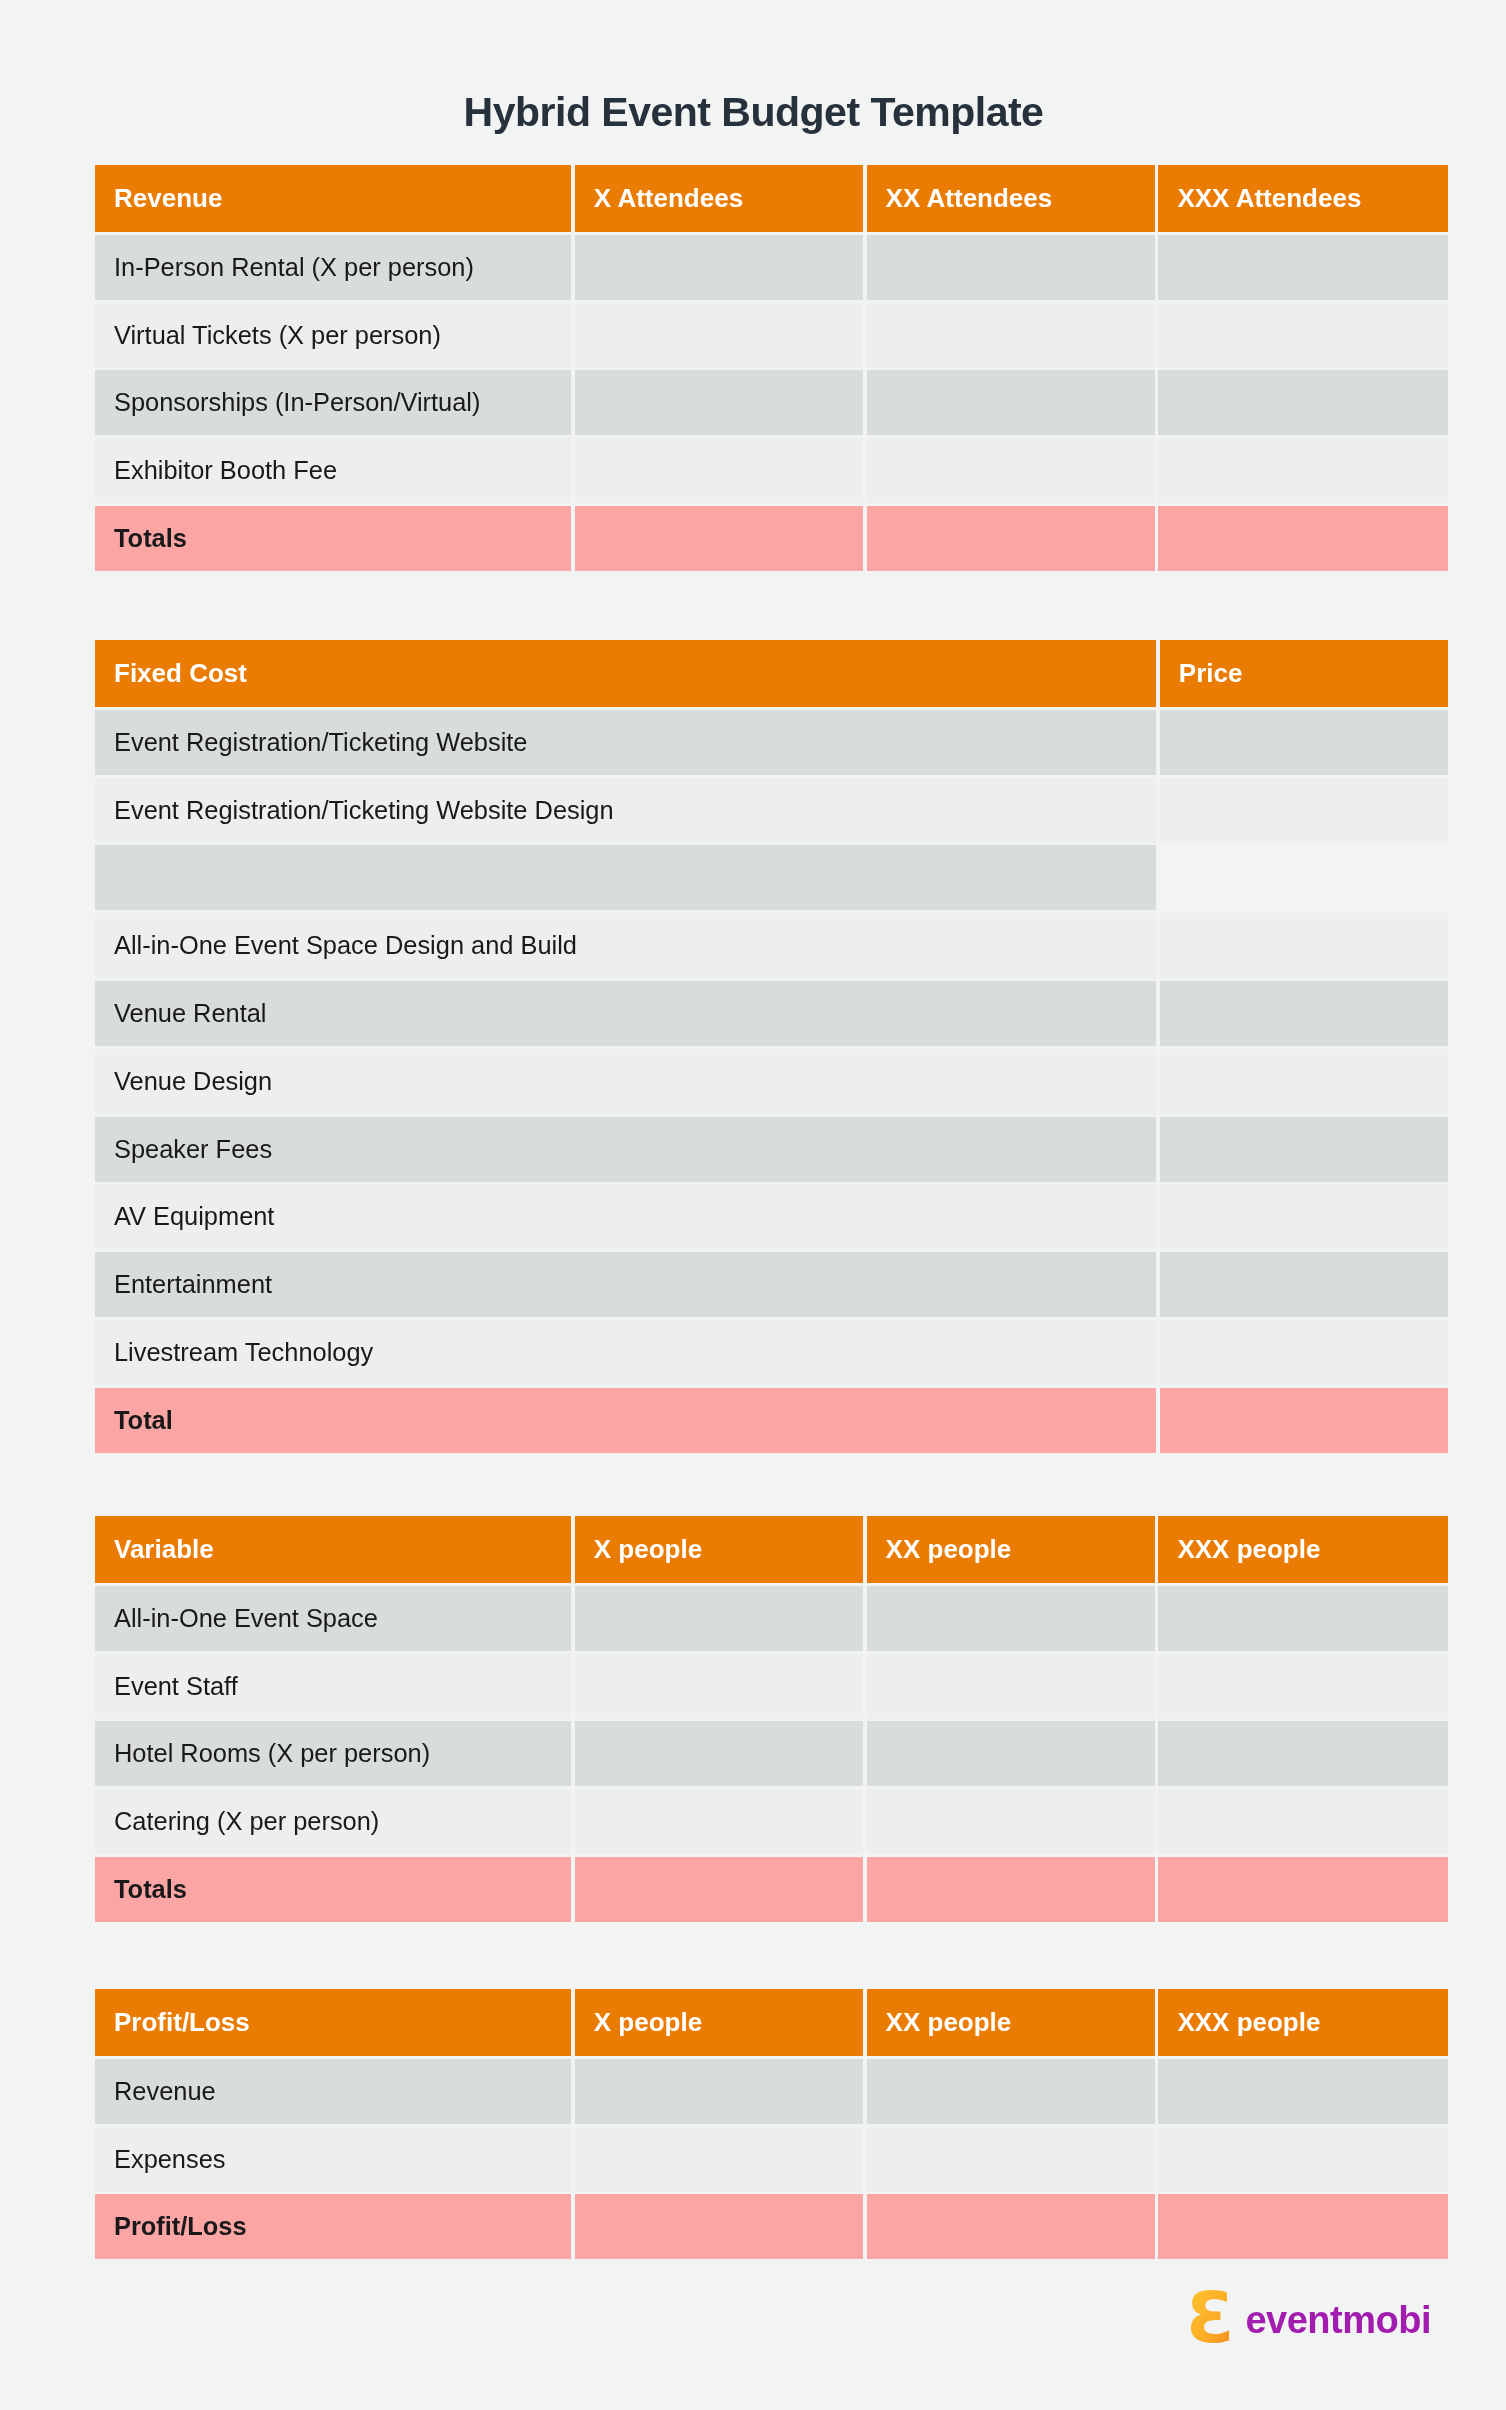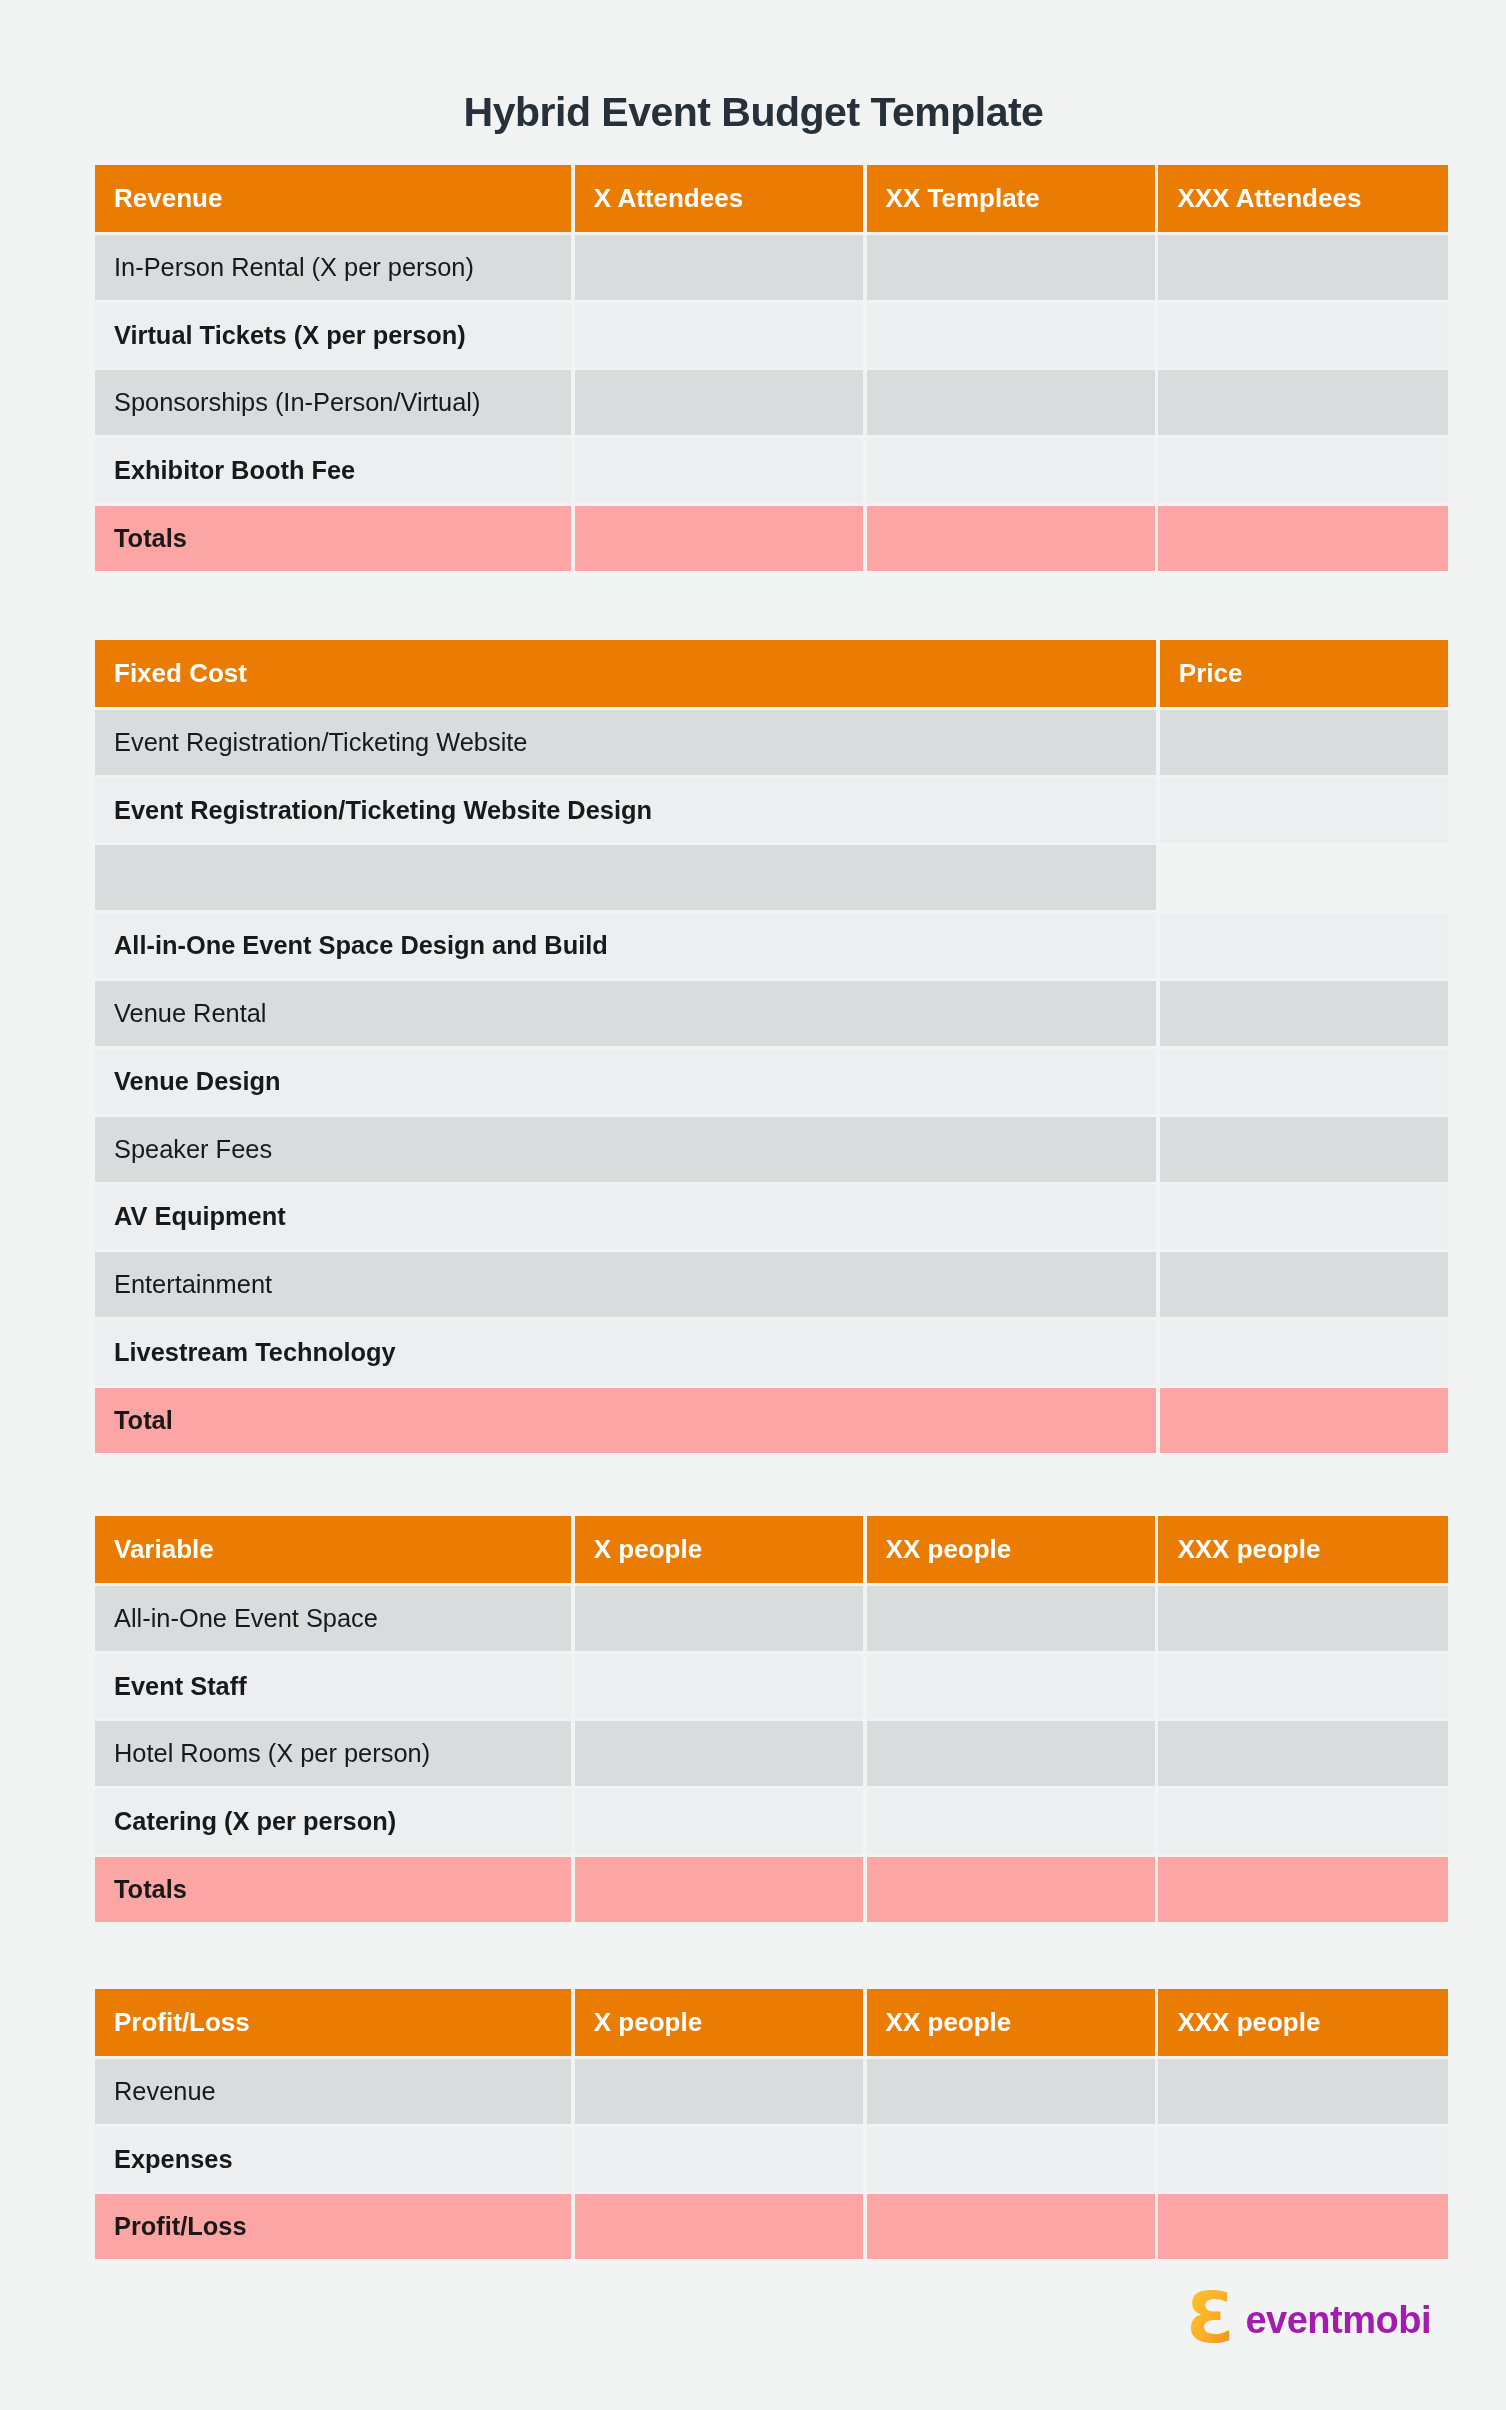--- a/index.html
+++ b/index.html
@@ -35,21 +35,21 @@
     padding-left:19px; box-sizing:border-box;
     color:#FFFFFF; font-weight:700; font-size:26px;
   }
   .row > div {
     height:65px;
     display:flex; align-items:center;
     padding-left:19px; box-sizing:border-box;
     font-size:25.4px; color:#191919;
   }
   .row.dark  > div { background:#D9DCDC; }
-  .row.light > div { background:#EDEEF0;font-weight:bold; }
+  .row.light > div { background:#EDEEF0; }
   .row.total > div { background:#fca5a5; font-weight:700; }
 
   .footer-logo {
     position:absolute; top:2288px; right:0;
     display:flex; align-items:center; gap:9.4px;
   }
   .brand-text {
     font-size:38px; font-weight:700; letter-spacing:-0.5px;
     color:#a21caf;
   }
@@ -58,21 +58,21 @@
 <body>
 
 <h1 class="page-title">Hybrid Event Budget Template</h1>
 
 <div class="content">
 
   <div class="tbl" id="t-revenue">
     <div class="hdr-row c4">
       <div>Revenue</div>
       <div>X Attendees</div>
-      <div>XX Template</div>
+      <div>XX Attendees</div>
       <div>XXX Attendees</div>
     </div>
     <div class="row dark c4">
       <div>In-Person Rental (X per person)</div>
       <div></div>
       <div></div>
       <div></div>
     </div>
     <div class="row light c4">
       <div>Virtual Tickets (X per person)</div>

